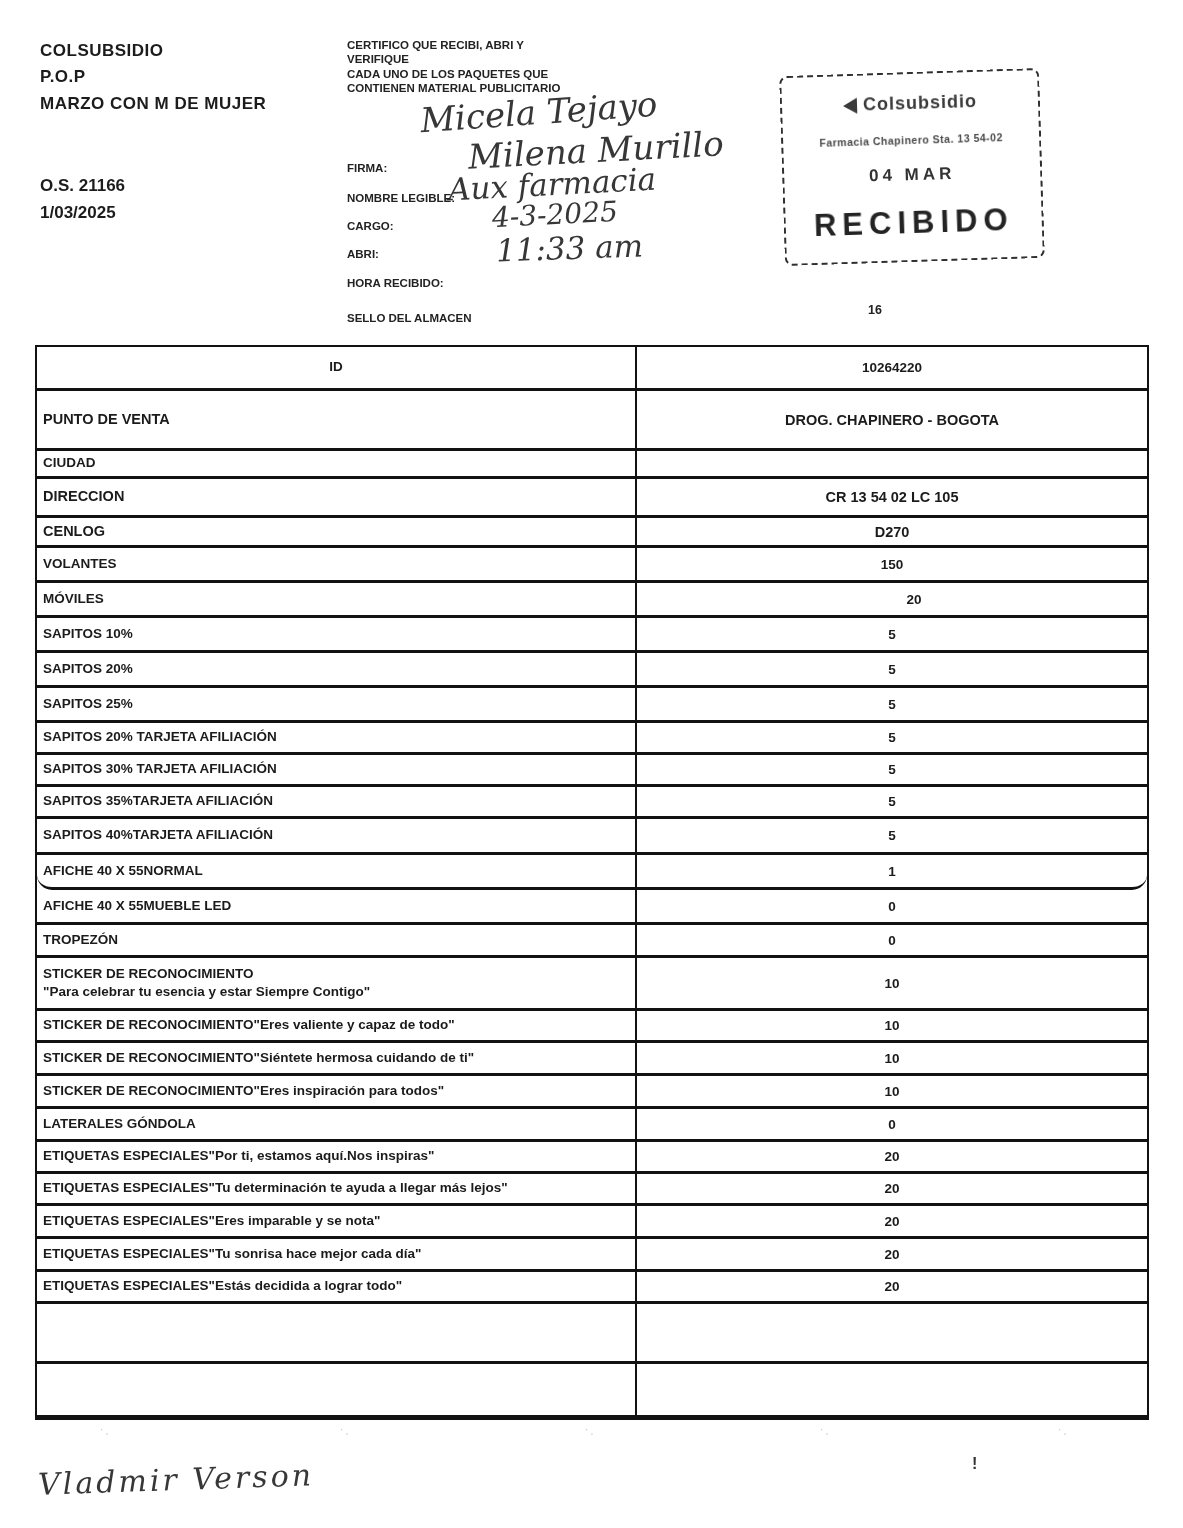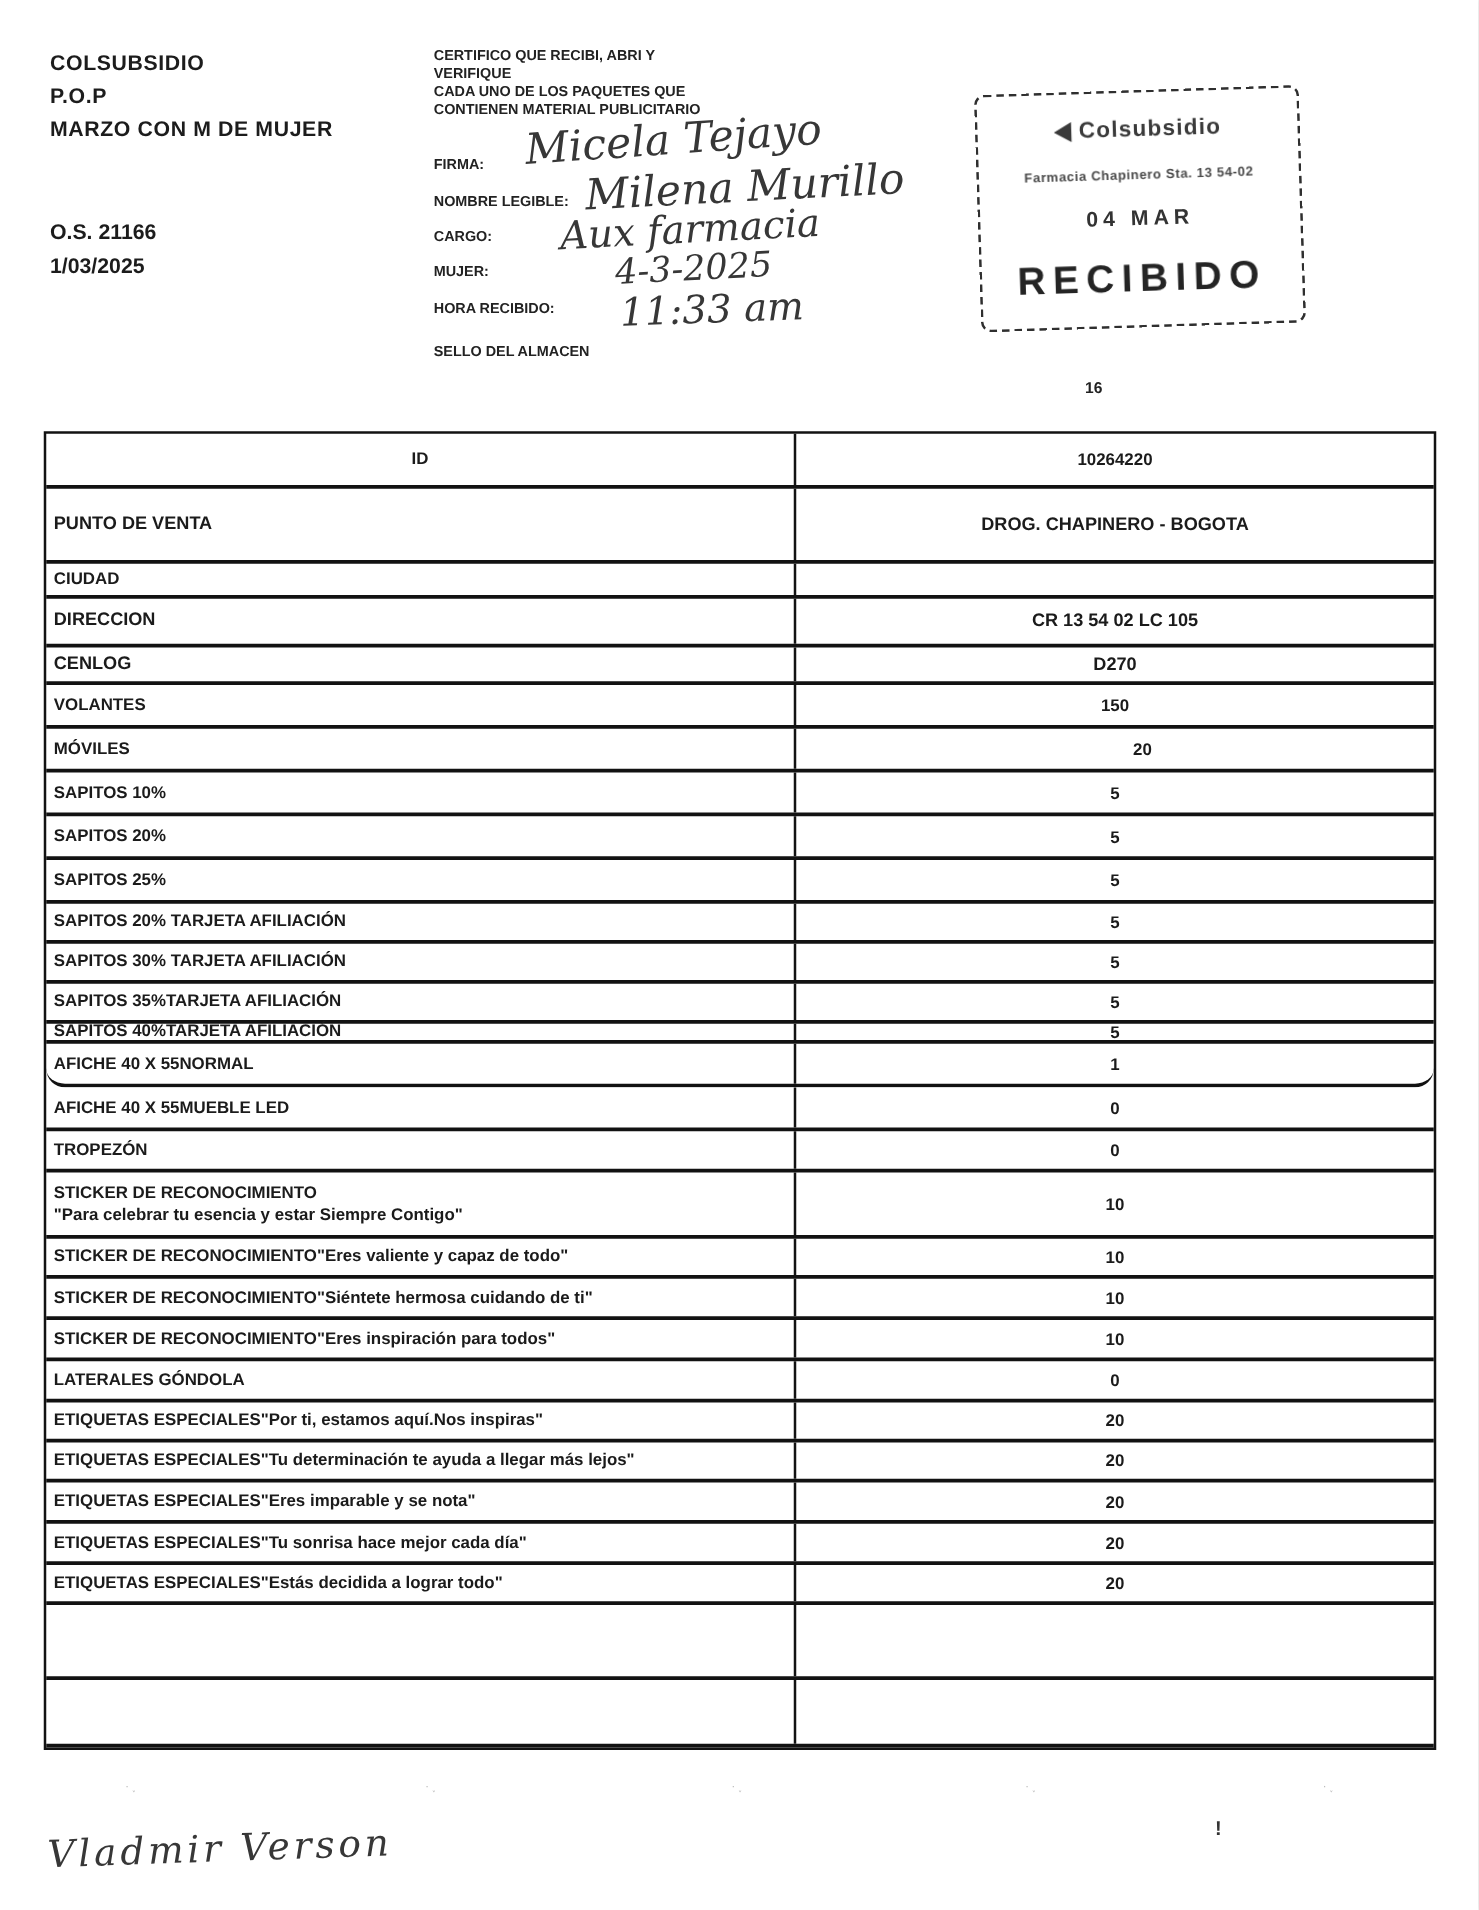--- a/index.html
+++ b/index.html
@@ -9,21 +9,21 @@
     box-shadow:0 0 6px rgba(0,0,0,.25);
   }
   .abs{position:absolute;}
 
   
   .hdr-left{left:40px;top:38px;line-height:1.55;font-weight:700;font-size:17px;letter-spacing:.5px;color:#1c1c1c;}
   .hdr-os{left:40px;top:172px;font-weight:700;font-size:17px;line-height:1.6;color:#1c1c1c;}
 
   
   .cert{left:347px;top:38px;width:300px;font-size:11.5px;font-weight:700;line-height:1.25;color:#222;}
-  .field-label{font-size:11.5px;font-weight:700;color:#222;white-space:nowrap;}
+  .field-label{font-size:11.5px;font-weight:700;color:#222;white-space:nowrap;margin-top:36px;}
 
   
   .hand{
     font-family:"DejaVu Serif",serif;font-style:italic;color:#222;
     white-space:nowrap;opacity:.9;
   }
   .hw-firma{left:420px;top:92px;font-size:34px;transform:rotate(-4deg);}
   .hw-nombre{left:468px;top:130px;font-size:34px;transform:rotate(-3deg);}
   .hw-cargo{left:448px;top:166px;font-size:31px;transform:rotate(-3deg);}
   .hw-fecha{left:492px;top:198px;font-size:28px;transform:rotate(-3deg);}
@@ -89,21 +89,21 @@
   <div class="abs cert">
     <div>CERTIFICO QUE RECIBI, ABRI Y</div>
     <div>VERIFIQUE</div>
     <div>CADA UNO DE LOS PAQUETES QUE</div>
     <div>CONTIENEN MATERIAL PUBLICITARIO</div>
   </div>
 
   <div class="abs field-label" style="left:347px;top:126px;">FIRMA:</div>
   <div class="abs field-label" style="left:347px;top:156px;">NOMBRE LEGIBLE:</div>
   <div class="abs field-label" style="left:347px;top:184px;">CARGO:</div>
-  <div class="abs field-label" style="left:347px;top:212px;">MUJER:</div>
+  <div class="abs field-label" style="left:347px;top:212px;">ABRI:</div>
   <div class="abs field-label" style="left:347px;top:241px;">HORA RECIBIDO:</div>
   <div class="abs field-label" style="left:347px;top:276px;">SELLO DEL ALMACEN</div>
 
   <div class="abs hand hw-firma">Micela Tejayo</div>
   <div class="abs hand hw-nombre">Milena Murillo</div>
   <div class="abs hand hw-cargo">Aux farmacia</div>
   <div class="abs hand hw-fecha">4-3-2025</div>
   <div class="abs hand hw-hora">11:33 am</div>
 
   <div class="abs stamp">
@@ -163,21 +163,21 @@
         <div class="t-value">5</div>
       </div>
       <div class="t-row" style="height: 32px;">
         <div class="t-label">SAPITOS 30% TARJETA AFILIACIÓN</div>
         <div class="t-value">5</div>
       </div>
       <div class="t-row" style="height: 32px;">
         <div class="t-label">SAPITOS 35%TARJETA AFILIACIÓN</div>
         <div class="t-value">5</div>
       </div>
-      <div class="t-row" style="height: 16px;">
+      <div class="t-row" style="height: 36px;">
         <div class="t-label">SAPITOS 40%TARJETA AFILIACIÓN</div>
         <div class="t-value">5</div>
       </div>
       <div class="t-row" style="height: 35px; border-radius: 15px;">
         <div class="t-label">AFICHE 40 X 55NORMAL</div>
         <div class="t-value">1</div>
       </div>
       <div class="t-row" style="height: 35px;">
         <div class="t-label">AFICHE 40 X 55MUEBLE LED</div>
         <div class="t-value">0</div>

